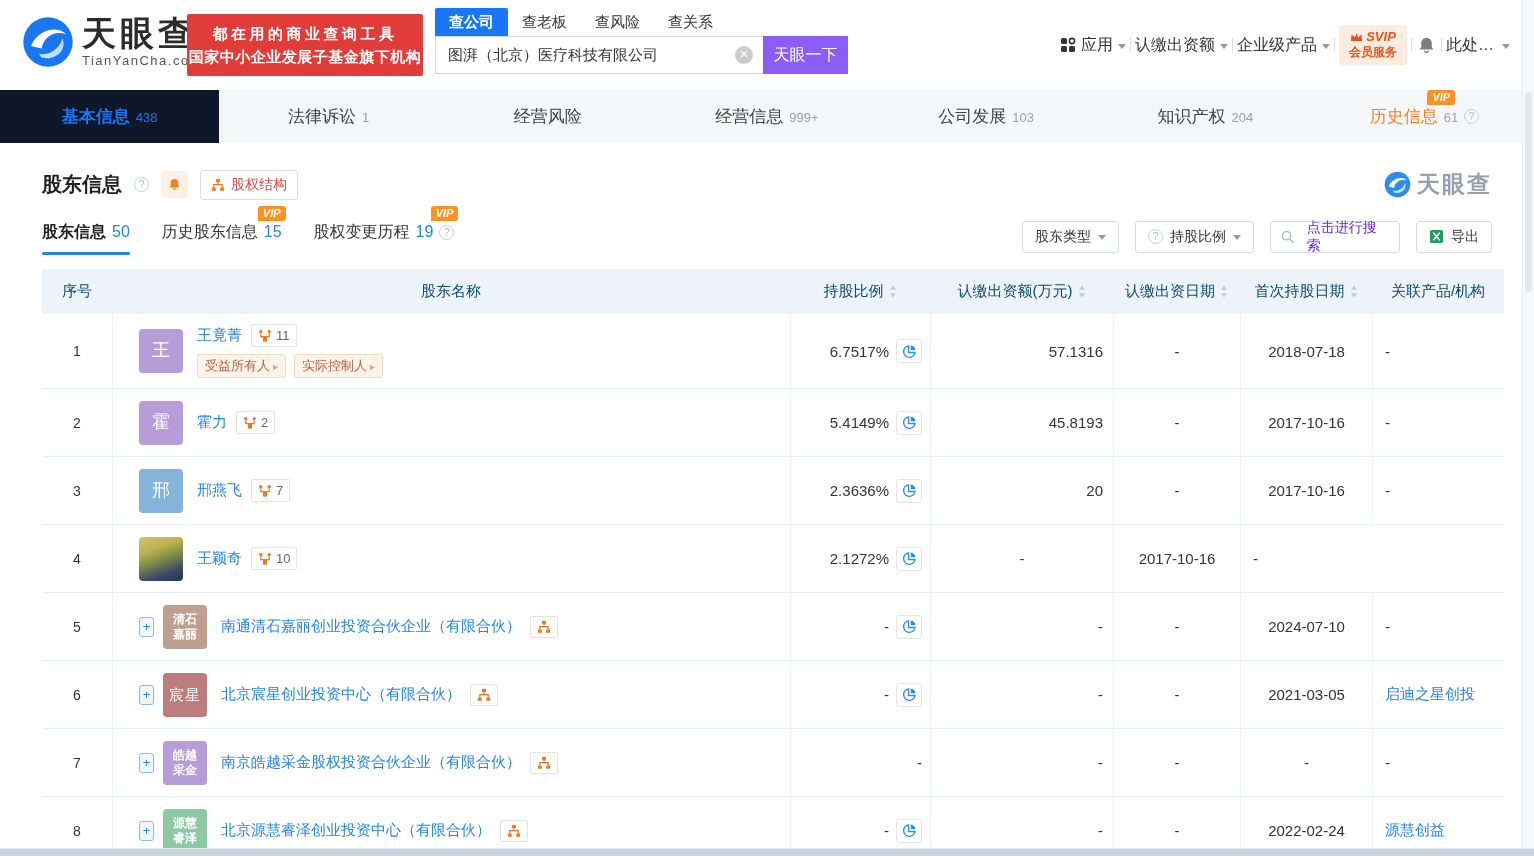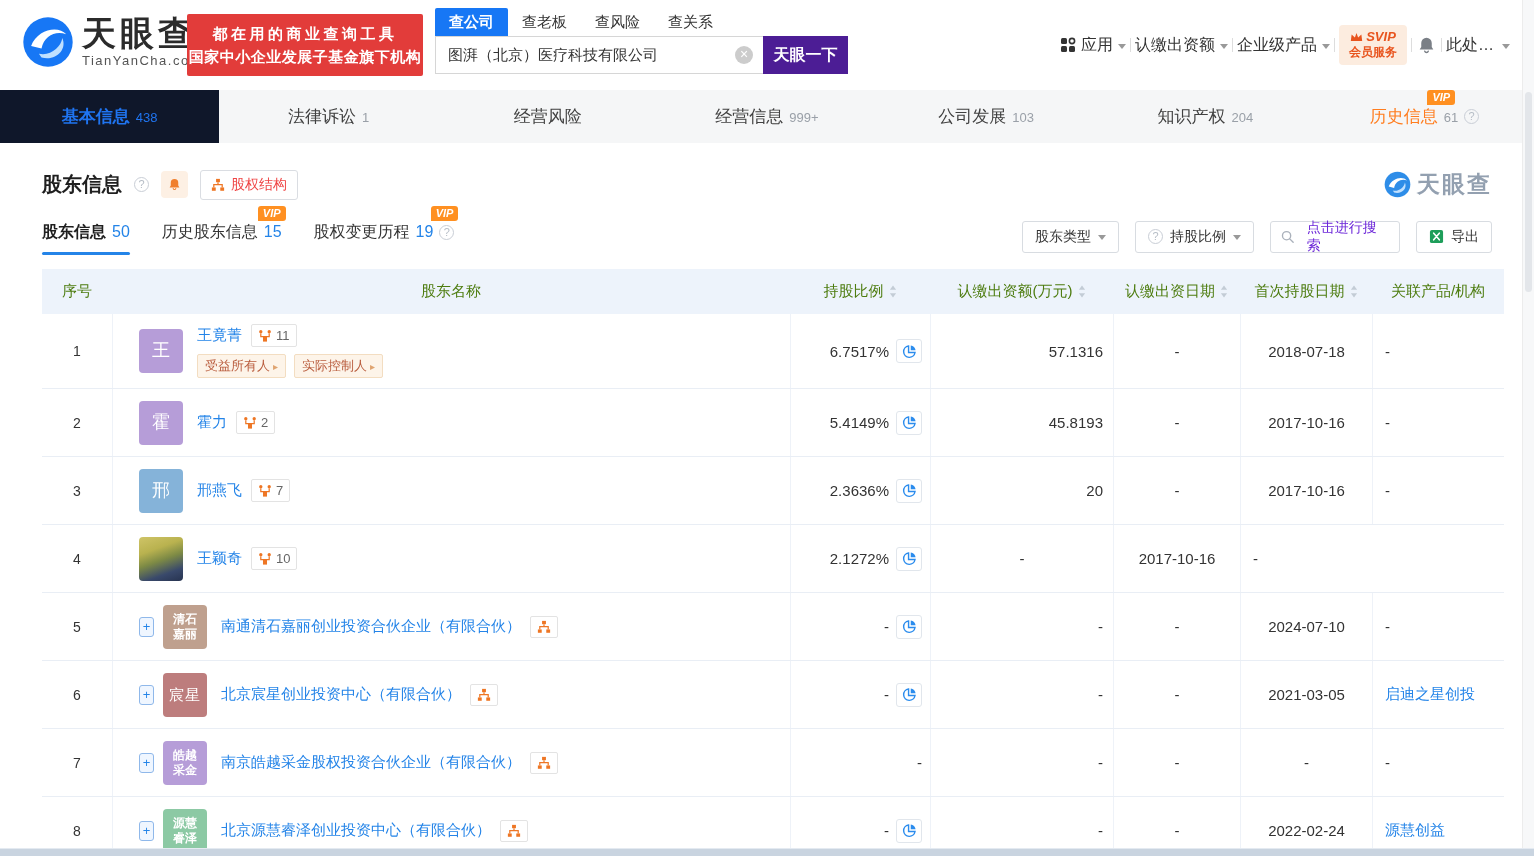--- a/index.html
+++ b/index.html
@@ -22,22 +22,22 @@
   .search-tabs { display:flex; align-items:flex-end; height:28px; }
   .search-tab { padding:0 14px; font-size:15px; line-height:28px; color:#333; cursor:pointer; }
   .search-tab.active { background:#1777f5; color:#fff; border-radius:2px 2px 0 0; font-weight:600; }
   .search-row { display:flex; }
   .search-input-wrap { position:relative; width:328px; }
   .search-input { width:100%; height:38px; border:1px solid #d6d6d6; border-right:none; padding:0 36px 0 12px;
     font-size:15px; color:#333; outline:none; font-family:inherit; }
   .clear-btn { position:absolute; right:10px; top:10px; width:18px; height:18px; border-radius:50%;
     background:#ccc; color:#fff; text-align:center; line-height:17px; font-size:14px; cursor:pointer; }
   .clear-btn::before { content:"×"; }
-  .search-btn { width:85px; height:38px; background:#4c1d95; color:#fff; border:none; font-size:16px;
-    font-weight:700; cursor:pointer; font-family:inherit; }
+  .search-btn { width:85px; height:38px; background:#8b5cf6; color:#fff; border:none; font-size:16px;
+    font-weight:400; cursor:pointer; font-family:inherit; }
 
   .topmenu { position:absolute; right:24px; top:0; height:90px; display:flex; align-items:center; }
   .menu-item { display:flex; align-items:center; gap:5px; font-size:16px; color:#333; cursor:pointer; }
   .menu-sep { width:1px; height:14px; background:#ddd; margin:0 4px; }
   .caret { width:0; height:0; border-left:4px solid transparent; border-right:4px solid transparent;
     border-top:5px solid #999; display:inline-block; margin-top:2px; }
   .svip { display:flex; flex-direction:column; align-items:center; background:#fcecdf; border-radius:4px;
     padding:4px 10px; cursor:pointer; }
   .svip-l1 { display:flex; align-items:center; gap:3px; color:#e8541e; font-size:13px; font-weight:800; font-style:italic; line-height:1.2; }
   .svip-l2 { color:#e8541e; font-size:12px; font-weight:700; line-height:1.3; }
@@ -87,21 +87,21 @@
   .filters { display:flex; gap:16px; align-items:center; }
   .filter-btn, .export-btn { height:32px; border:1px solid #d8dce1; border-radius:3px; background:#fff;
     padding:0 12px; font-size:14px; color:#333; display:flex; align-items:center; gap:7px; cursor:pointer; font-family:inherit; }
   .table-search { height:32px; width:130px; border:1px solid #d8dce1; border-radius:3px; display:flex;
     align-items:center; gap:12px; padding:0 10px; color:#6d28d9; font-size:14px; cursor:text; background:#fff; }
 
   
   .table { margin:14px 42px 0; width:1462px; }
   .thead, .trow { display:grid; grid-template-columns:70px 678px 140px 183px 127px 132px 132px; }
   .thead { height:45px; background:#edf3fb; align-items:center; }
-  .th { display:flex; justify-content:center; align-items:center; gap:5px; font-size:15px; color:#4d7c0f; }
+  .th { display:flex; justify-content:center; align-items:center; gap:5px; font-size:15px; color:#0c4a6e; }
   .trow { height:68px; border-bottom:1px solid #e9eef5; }
   .trow.first { height:75px; }
   .td { height:100%; display:flex; align-items:center; font-size:15px; color:#333; border-left:1px solid #eef2f8; }
   .td.c-no { justify-content:center; border-left:none; font-size:14px; }
   .td.c-name { padding-left:26px; }
   .td.c-ratio { justify-content:flex-end; padding-right:8px; gap:7px; }
   .td.c-amount { justify-content:flex-end; padding-right:10px; }
   .td.c-capdate, .td.c-firstdate { justify-content:center; }
   .td.c-related { padding-left:12px; }
 

